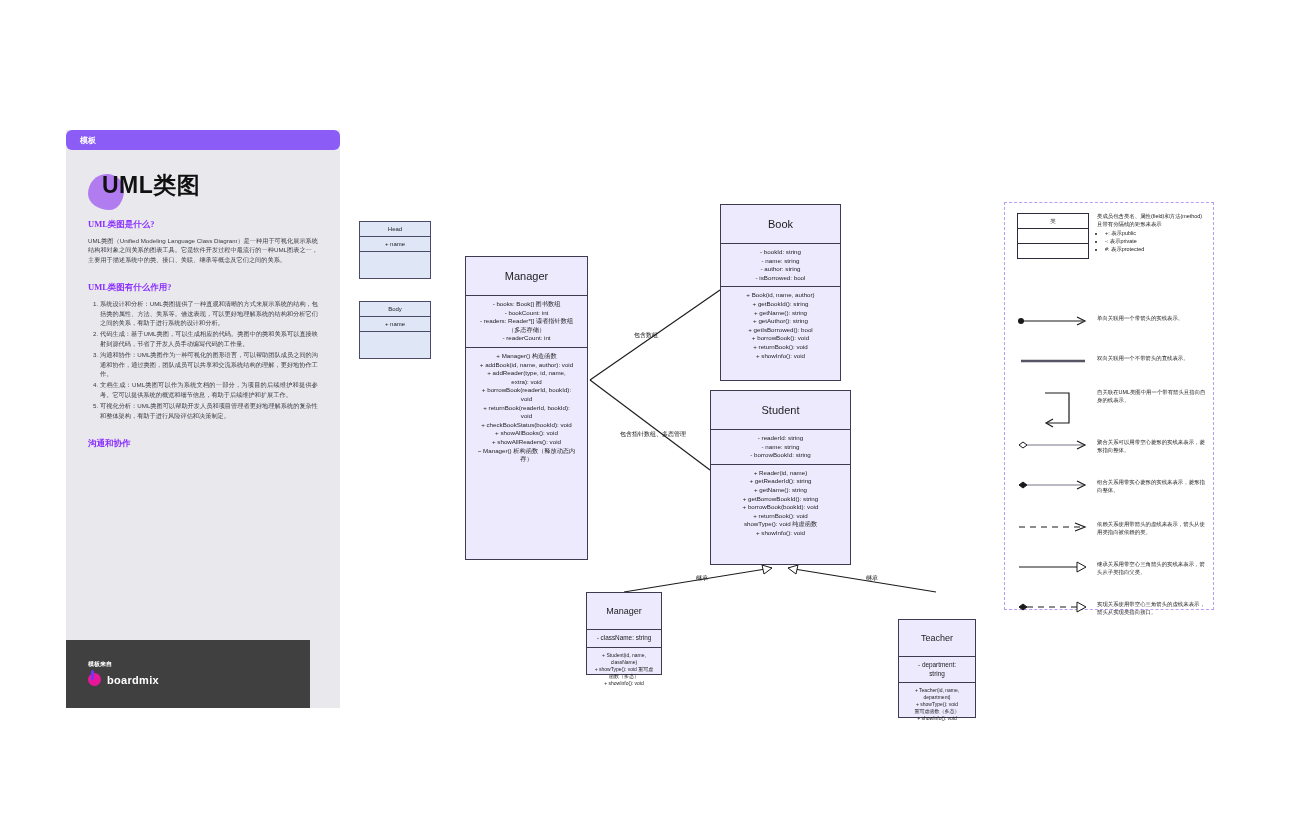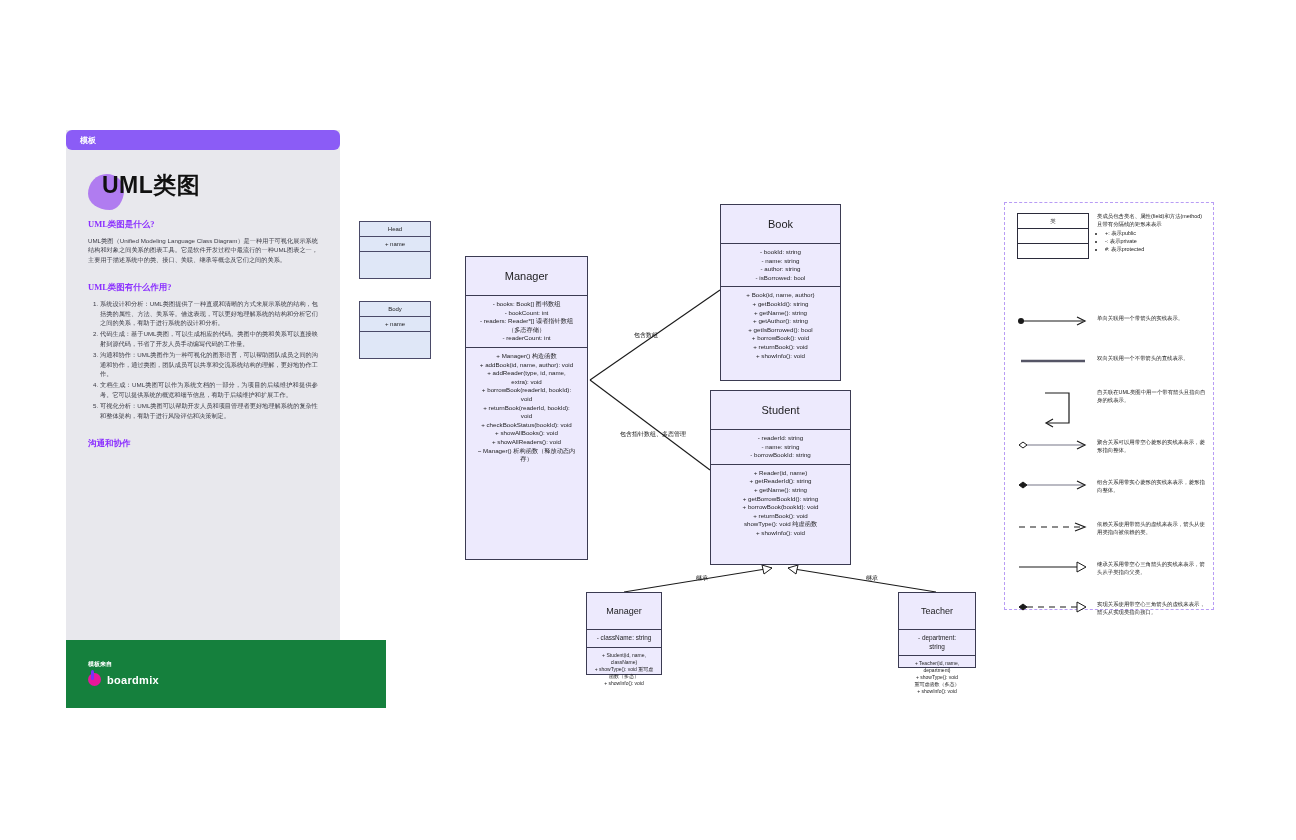--- a/index.html
+++ b/index.html
@@ -20,21 +20,21 @@
   ol.items{margin:0;padding-left:12px;}
   ol.items li{font-size:6.2px;line-height:9.4px;color:#3a3a44;margin-bottom:2px;text-align:justify;}
   #tool-card{margin-top:7px;background:#ffffff;border-radius:6px;height:95px;position:relative;
              padding:9px 10px;box-sizing:border-box;overflow:hidden;}
   #tool-card .tc-title{font-size:8px;font-weight:bold;color:#111;}
   #tool-card .tc-text{font-size:5.6px;line-height:8px;color:#555;width:92px;margin-top:4px;}
   #tool-card .tc-l{position:absolute;left:14px;bottom:10px;width:16px;height:16px;border-radius:4px;
                    background:#ede4fd;color:#8b2fff;font-size:8px;font-weight:bold;
                    display:flex;align-items:center;justify-content:center;}
   .fc{position:absolute;}
-  #left-footer{position:absolute;left:0;bottom:0;width:320px;height:68px;background:#15803d;}
+  #left-footer{position:absolute;left:0;bottom:0;width:244px;height:68px;background:#404040;}
   #left-footer .ftxt{position:absolute;left:22px;top:20px;font-size:6px;color:#fff;font-weight:bold;}
   #left-footer .brand{position:absolute;left:22px;top:33px;display:flex;align-items:center;gap:6px;}
   #left-footer .bmark{width:13px;height:13px;border-radius:50%;background:#e8179a;position:relative;}
   #left-footer .bmark:after{content:"";position:absolute;left:3px;top:-3px;width:3px;height:10px;
                             background:#7b2ff7;border-radius:2px;}
   #left-footer .bname{font-size:11px;font-weight:bold;color:#fff;letter-spacing:.3px;}
 
   
   .umlbox{position:absolute;border:1px solid #3b3b52;background:#edeafd;box-sizing:border-box;}
   .umlbox .name{text-align:center;font-size:11px;padding:13px 2px;border-bottom:1px solid #3b3b52;}
@@ -201,21 +201,21 @@
   </div>
   <div class="sect">
     <div class="row" style="font-size:5px;line-height:7px;">+ Student(id, name,</div>
     <div class="row" style="font-size:5px;line-height:7px;">className)</div>
     <div class="row" style="font-size:5px;line-height:7px;">+ showType(): void 重写虚</div>
     <div class="row" style="font-size:5px;line-height:7px;">函数（多态）</div>
     <div class="row" style="font-size:5px;line-height:7px;">+ showInfo(): void</div>
   </div>
 </div>
 
-<div class="umlbox" style="left:898px;top:592px;width:78px;height:76px;">
+<div class="umlbox" style="left:898px;top:619px;width:78px;height:99px;">
   <div class="name" style="font-size:9px;">Teacher</div>
   <div class="sect">
     <div class="row" style="font-size:6.4px;">- department:</div>
     <div class="row" style="font-size:6.4px;">string</div>
   </div>
   <div class="sect">
     <div class="row" style="font-size:5px;line-height:7px;">+ Teacher(id, name,</div>
     <div class="row" style="font-size:5px;line-height:7px;">department)</div>
     <div class="row" style="font-size:5px;line-height:7px;">+ showType(): void</div>
     <div class="row" style="font-size:5px;line-height:7px;">重写虚函数（多态）</div>

